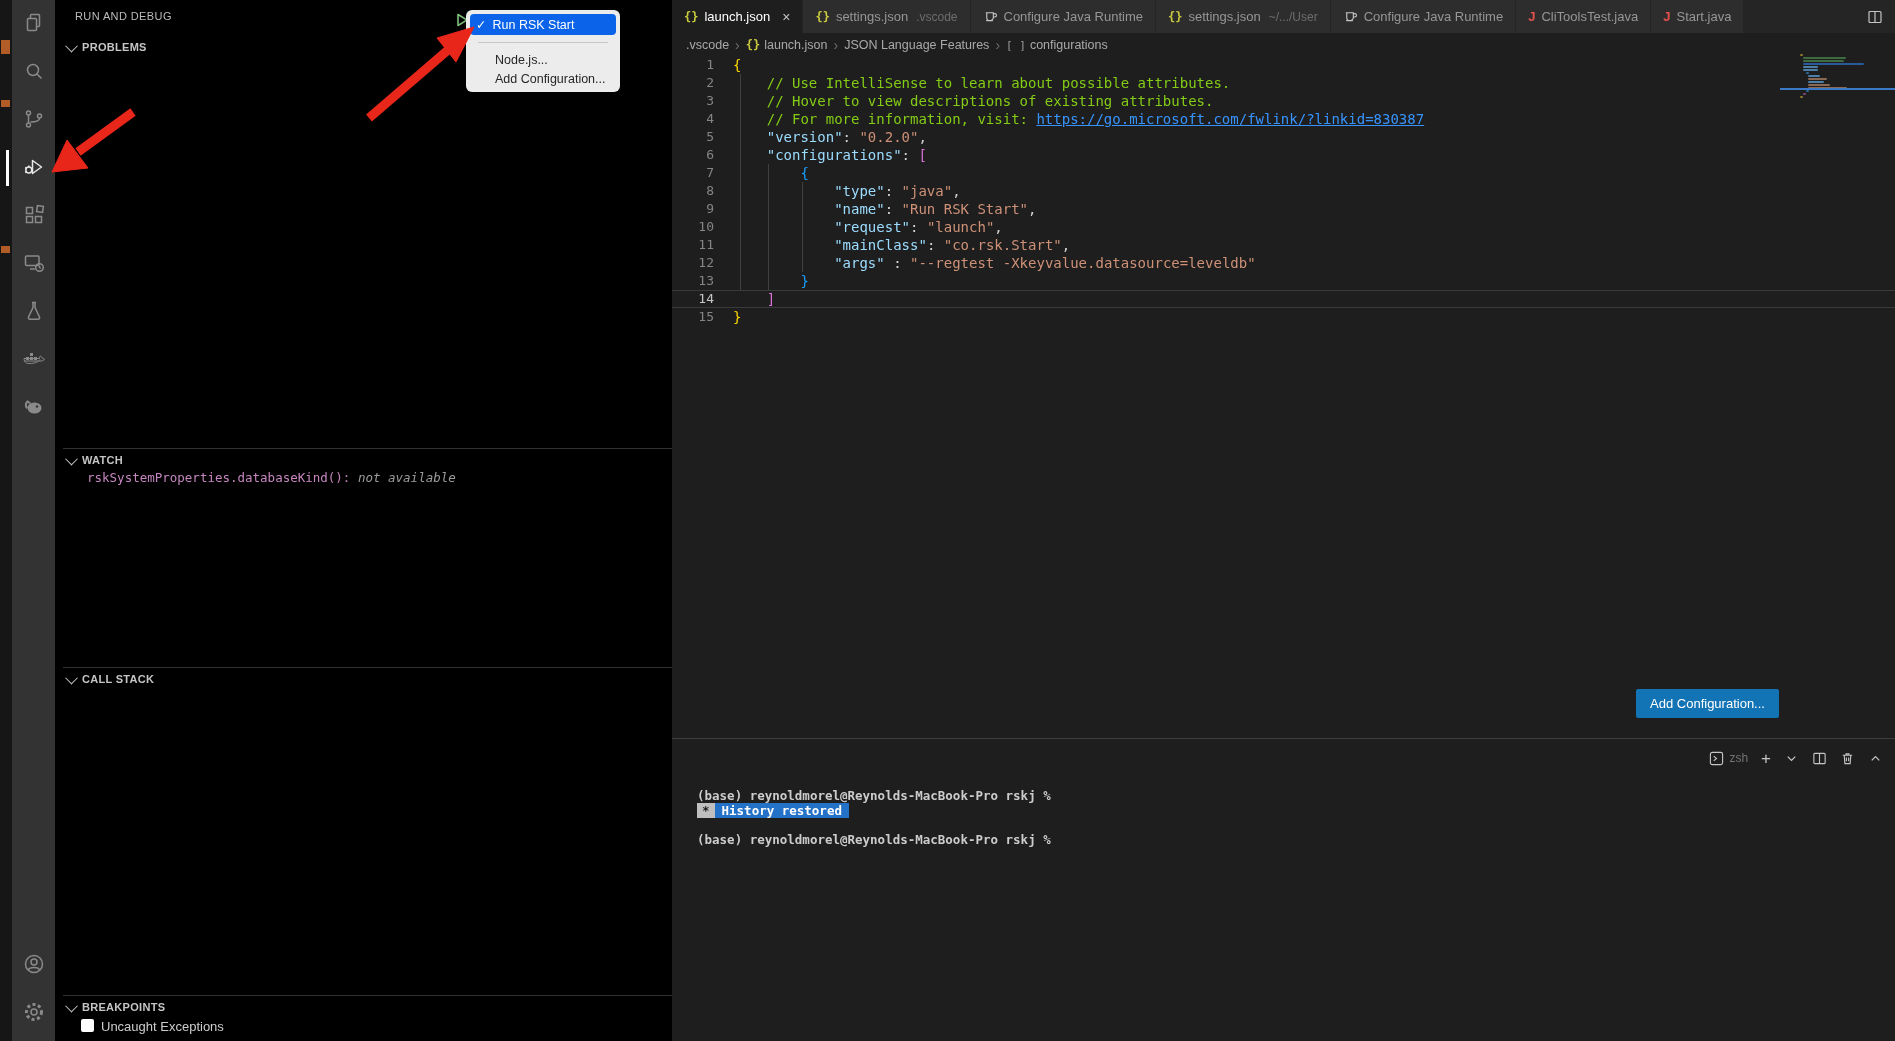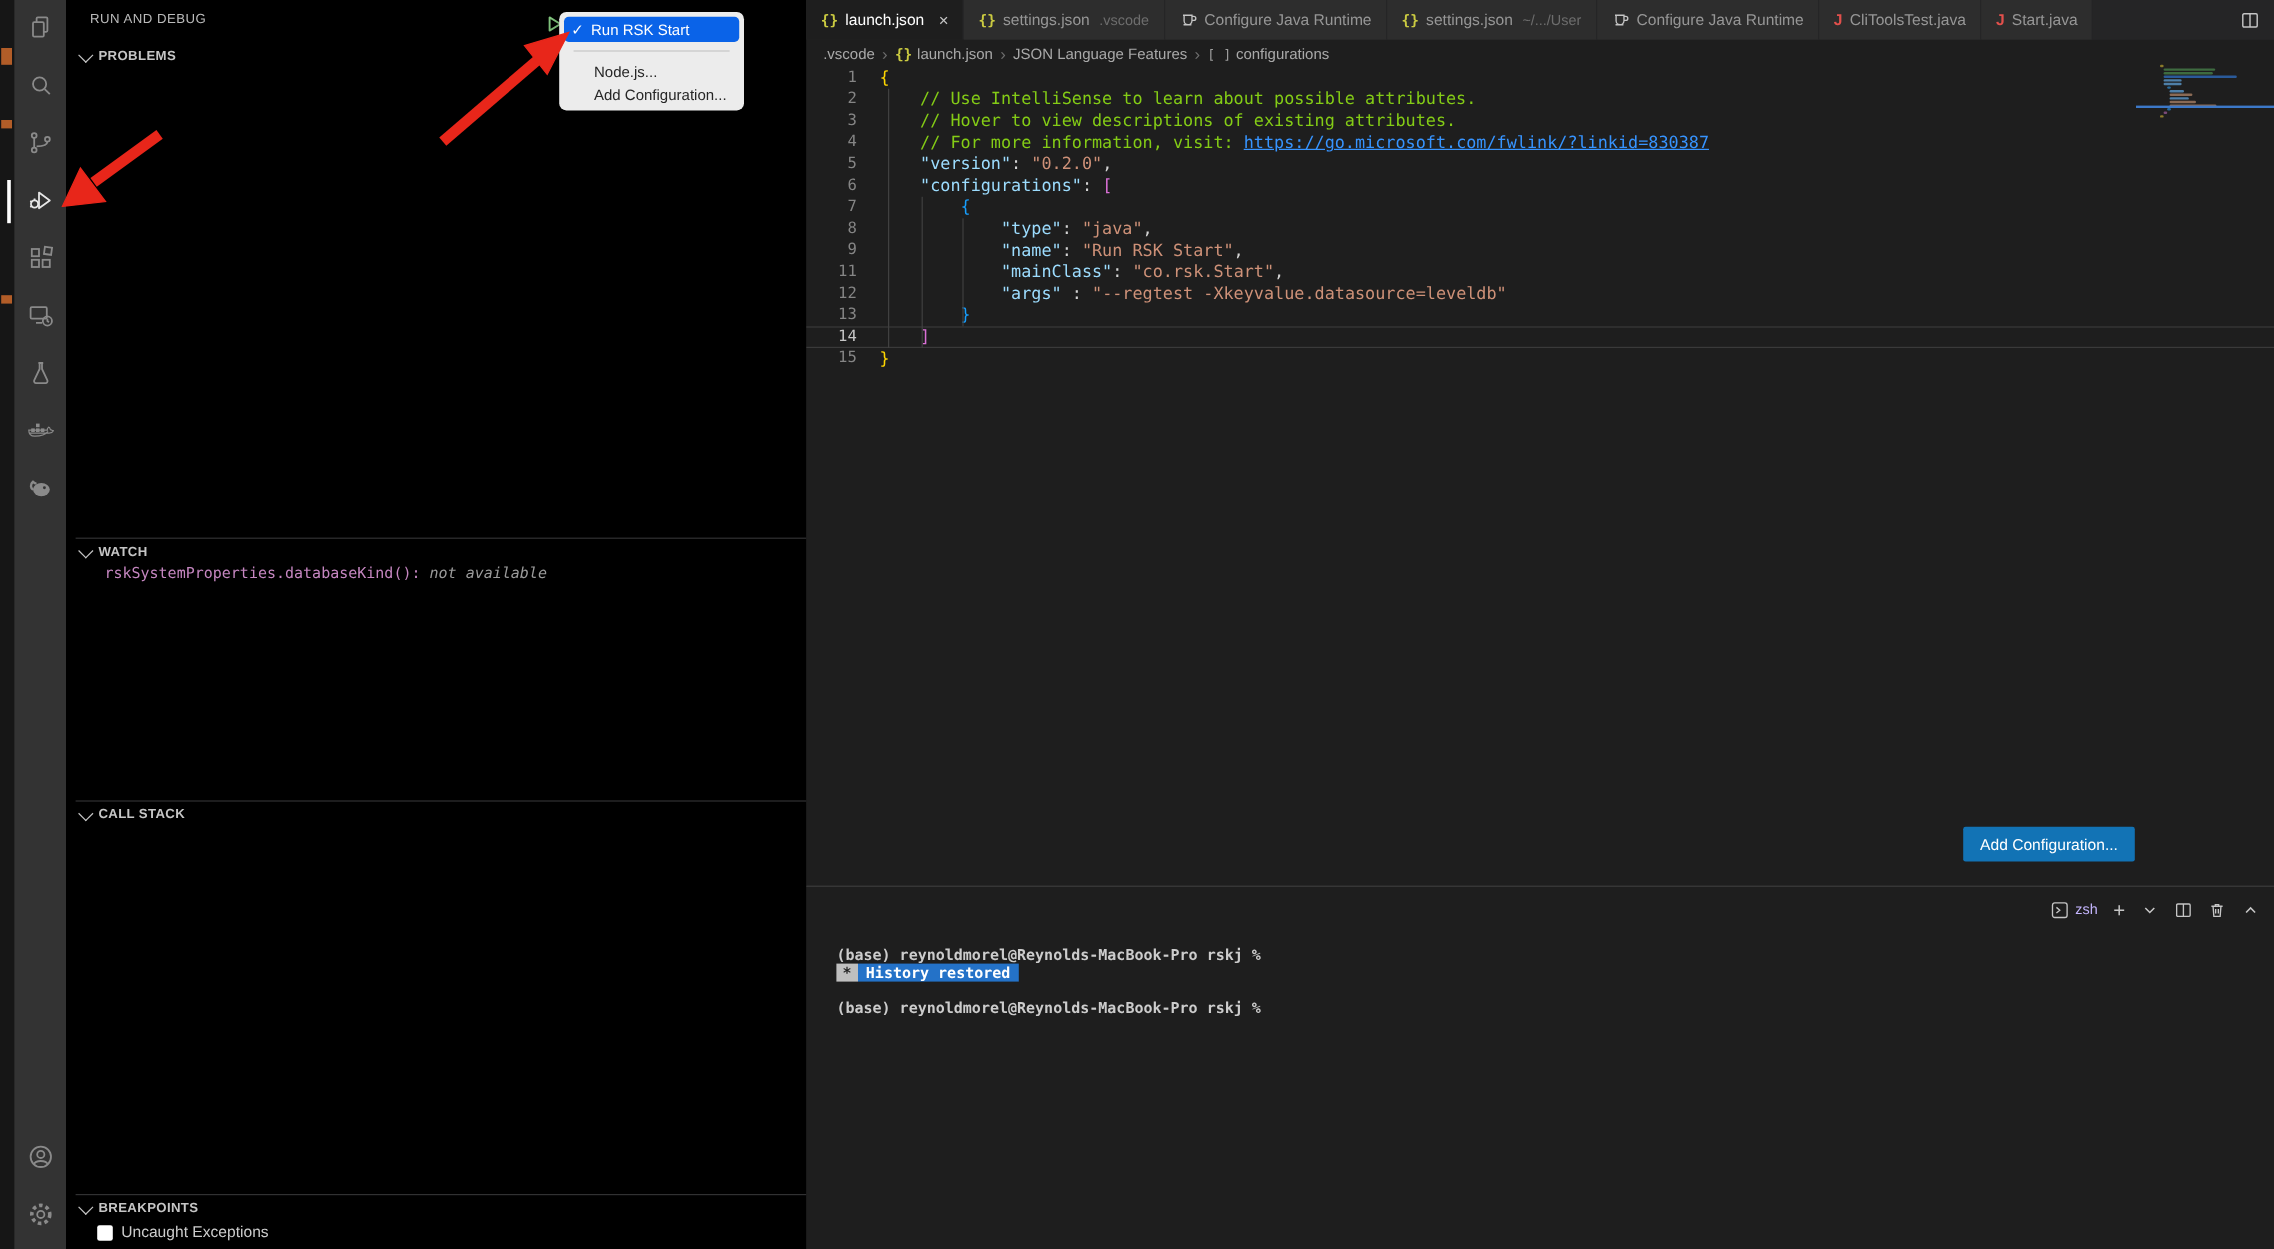--- a/index.html
+++ b/index.html
@@ -21,21 +21,21 @@
   .sb-actions{position:absolute;top:8px;right:55px;display:flex;gap:14px;color:#c5c5c5;}
   .sb-actions .gear svg{width:16px;height:16px;}
   .sb-actions .dots{font-size:15px;letter-spacing:1px;line-height:16px;}
   .section-head{position:absolute;left:8px;right:0;height:22px;display:flex;align-items:center;gap:6px;
     font-size:11px;font-weight:bold;color:#c5c5c5;letter-spacing:.3px;border-top:1px solid #313132;cursor:pointer;}
   .section-head.first{border-top:none;}
   .chev{width:8px;height:8px;border-right:1.5px solid #c5c5c5;border-bottom:1.5px solid #c5c5c5;
     transform:rotate(45deg) translate(-1px,-1px);margin-left:4px;}
   .watch-item{position:absolute;left:32px;top:470px;font-family:"DejaVu Sans Mono",monospace;font-size:12.5px;color:#c586c0;cursor:pointer;}
   .watch-item .na{color:#9b9b9b;font-style:italic;}
-  .bp-item{position:absolute;left:26px;top:1019px;display:flex;align-items:flex-end;gap:7px;color:#cccccc;font-size:13px;cursor:pointer;}
+  .bp-item{position:absolute;left:26px;top:1019px;display:flex;align-items:flex-start;gap:7px;color:#cccccc;font-size:13px;cursor:pointer;}
   .bp-check{width:13px;height:13px;background:#fff;border-radius:2px;}
   
   .editor-group{position:absolute;left:672px;top:0;width:1223px;height:738px;background:#1e1e1e;}
   .tab-bar{position:absolute;left:0;top:0;width:100%;height:33px;background:#252526;display:flex;align-items:stretch;}
   .tab{display:flex;align-items:center;gap:6px;padding:0 12px;background:#2d2d2d;border-right:1px solid #252526;
     color:#969696;font-size:13px;white-space:nowrap;cursor:pointer;}
   .tab.active{background:#1e1e1e;color:#ffffff;}
   .tab .desc{color:#6d6d6d;font-size:12px;margin-left:2px;}
   .tab .close{margin-left:6px;color:#c5c5c5;font-size:14px;}
   .json-ic{color:var(--json_icon_yellow);font-family:"DejaVu Sans Mono",monospace;font-size:12px;font-weight:bold;}
@@ -66,21 +66,21 @@
   .add-config{position:absolute;left:964px;top:689px;width:143px;height:29px;background:var(--button_blue);
     color:#fff;font-size:13px;border:none;border-radius:2px;display:flex;align-items:center;justify-content:center;cursor:pointer;}
   
   .panel{position:absolute;left:672px;top:738px;width:1223px;height:303px;background:#1e1e1e;border-top:1px solid #3e3e3e;}
   .panel-tabs{position:absolute;left:25px;top:0;height:38px;display:flex;gap:28px;align-items:center;}
   .ptab{display:flex;align-items:center;gap:8px;font-size:11.5px;letter-spacing:.4px;color:#969696;height:100%;cursor:pointer;position:relative;}
   .ptab.active{color:#e7e7e7;}
   .ptab.active::after{content:"";position:absolute;left:0;right:0;bottom:5px;height:1px;background:#e7e7e7;}
   .ptab .badge{background:var(--terminal_problems_badge);color:#fff;font-size:10px;border-radius:9px;padding:2px 7px;}
   .panel-actions{position:absolute;right:12px;top:0;height:38px;display:flex;align-items:center;gap:13px;color:#c5c5c5;}
-  .term-ic{display:flex;align-items:center;gap:5px;font-size:12px;color:#c4b5fd;cursor:pointer;}
+  .term-ic{display:flex;align-items:center;gap:5px;font-size:12px;color:#737373;cursor:pointer;}
   .pa-btn{display:flex;align-items:center;cursor:pointer;}
   .pa-btn svg{width:15px;height:15px;}
   .plus{font-size:17px;line-height:15px;}
   .terminal{position:absolute;left:25px;top:50px;font-family:"DejaVu Sans Mono",monospace;font-size:12.5px;line-height:14.5px;color:#cccccc;}
   .t-line{white-space:pre;min-height:14.5px;font-weight:bold;}
   .hist-star{background:#bfbfbf;color:#1e1e1e;padding:0 5px;}
   .hist-text{background:var(--history_badge_blue);color:#fff;padding:0 7px;}
   
   .cfg-menu{position:absolute;left:466px;top:10px;width:146px;background:#ececec;border-radius:6px;
     box-shadow:0 5px 20px rgba(0,0,0,.55);padding:4px;z-index:30;font-size:12.5px;color:#262626;}
@@ -289,20 +289,21 @@
     <div class="code" id="code">
         <div class="code-line"><span class="ln">1</span><span class="tk-b1">{</span></div>
         <div class="code-line"><span class="ln">2</span><span class="tk-com">    // Use IntelliSense to learn about possible attributes.</span></div>
         <div class="code-line"><span class="ln">3</span><span class="tk-com">    // Hover to view descriptions of existing attributes.</span></div>
         <div class="code-line"><span class="ln">4</span><span class="tk-com">    // For more information, visit: </span><span class="tk-link">https://go.microsoft.com/fwlink/?linkid=830387</span></div>
         <div class="code-line"><span class="ln">5</span><span class="tk-key">    "version"</span><span class="tk-p">: </span><span class="tk-str">"0.2.0"</span><span class="tk-p">,</span></div>
         <div class="code-line"><span class="ln">6</span><span class="tk-key">    "configurations"</span><span class="tk-p">: </span><span class="tk-b2">[</span></div>
         <div class="code-line"><span class="ln">7</span><span class="tk-b3">        {</span></div>
         <div class="code-line"><span class="ln">8</span><span class="tk-key">            "type"</span><span class="tk-p">: </span><span class="tk-str">"java"</span><span class="tk-p">,</span></div>
         <div class="code-line"><span class="ln">9</span><span class="tk-key">            "name"</span><span class="tk-p">: </span><span class="tk-str">"Run RSK Start"</span><span class="tk-p">,</span></div>
+        <div class="code-line"><span class="ln">10</span><span class="tk-key">            "request"</span><span class="tk-p">: </span><span class="tk-str">"launch"</span><span class="tk-p">,</span></div>
         <div class="code-line"><span class="ln">11</span><span class="tk-key">            "mainClass"</span><span class="tk-p">: </span><span class="tk-str">"co.rsk.Start"</span><span class="tk-p">,</span></div>
         <div class="code-line"><span class="ln">12</span><span class="tk-key">            "args"</span><span class="tk-p"> : </span><span class="tk-str">"--regtest -Xkeyvalue.datasource=leveldb"</span></div>
         <div class="code-line"><span class="ln">13</span><span class="tk-b3">        }</span></div>
         <div class="code-line current"><span class="ln">14</span><span class="tk-b2">    ]</span></div>
         <div class="code-line"><span class="ln">15</span><span class="tk-b1">}</span></div>
       </div>
     <div class="guide" style="left:68px;top:74px;height:216px;"></div>
     <div class="guide" style="left:96px;top:164px;height:126px;"></div>
     <div class="guide" style="left:130px;top:182px;height:90px;"></div>
     <div class="minimap" id="minimap">

